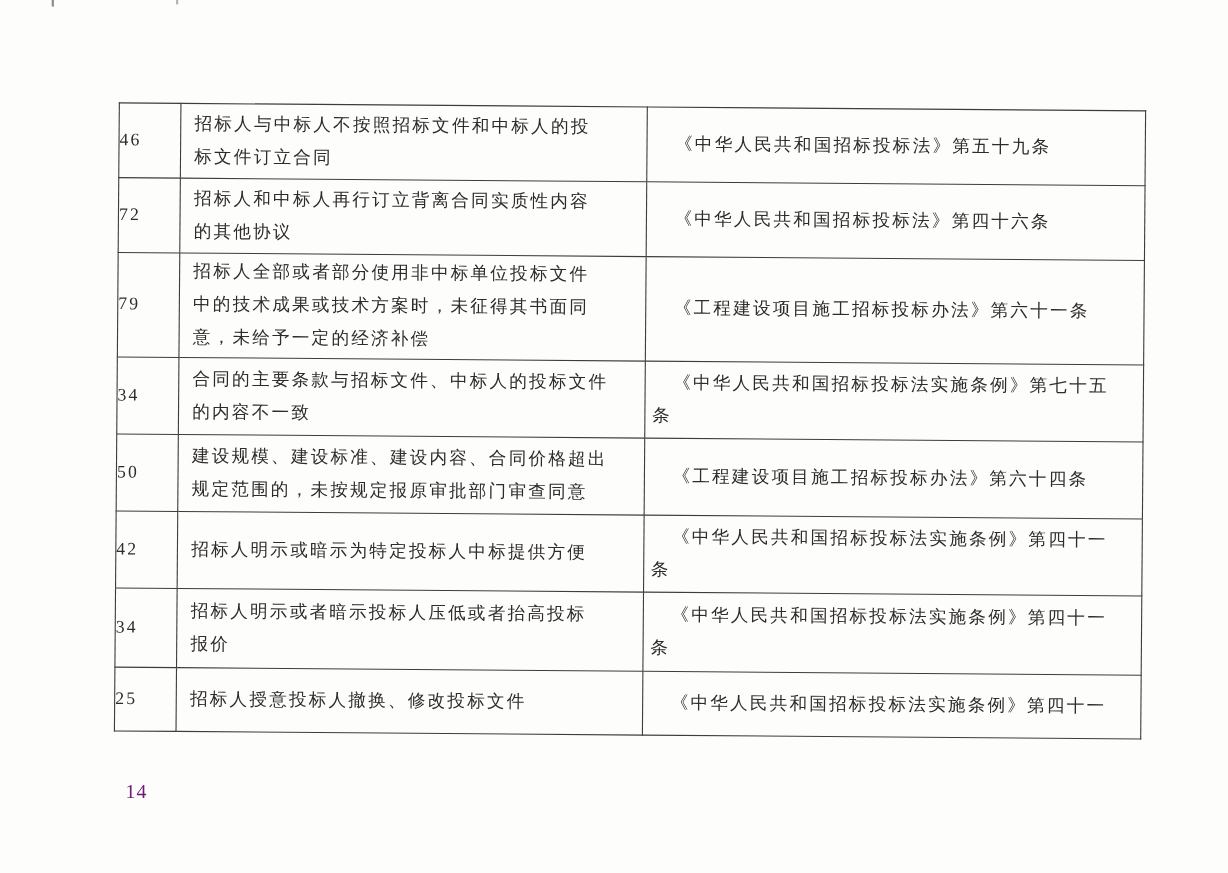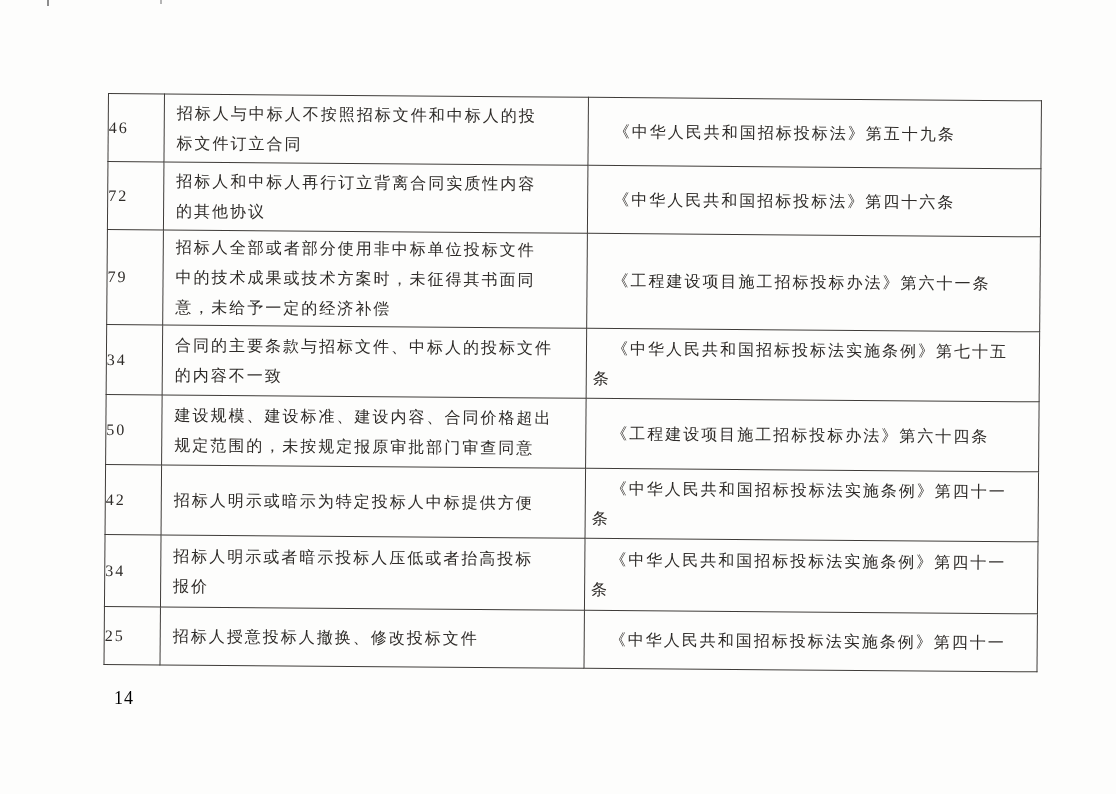--- a/index.html
+++ b/index.html
@@ -68,24 +68,24 @@
   tr.r2 { height: 68px; }
   tr.r3 { height: 94px; }
   tr.r4 { height: 70px; }
   tr.r5 { height: 70px; }
   tr.r6 { height: 70px; }
   tr.r7 { height: 72px; }
   tr.r8 { height: 58px; }
   .page-number {
     position: absolute;
     left: 114px;
-    top: 688px;
+    top: 709px;
     font-size: 18px;
     letter-spacing: 1px;
-    color: #000000;
+    color: #701a75;
   }
 </style>
 </head>
 <body>
 
 <div class="page">
 
   <div class="scan-tick t1"></div>
   <div class="scan-tick t2"></div>
 

